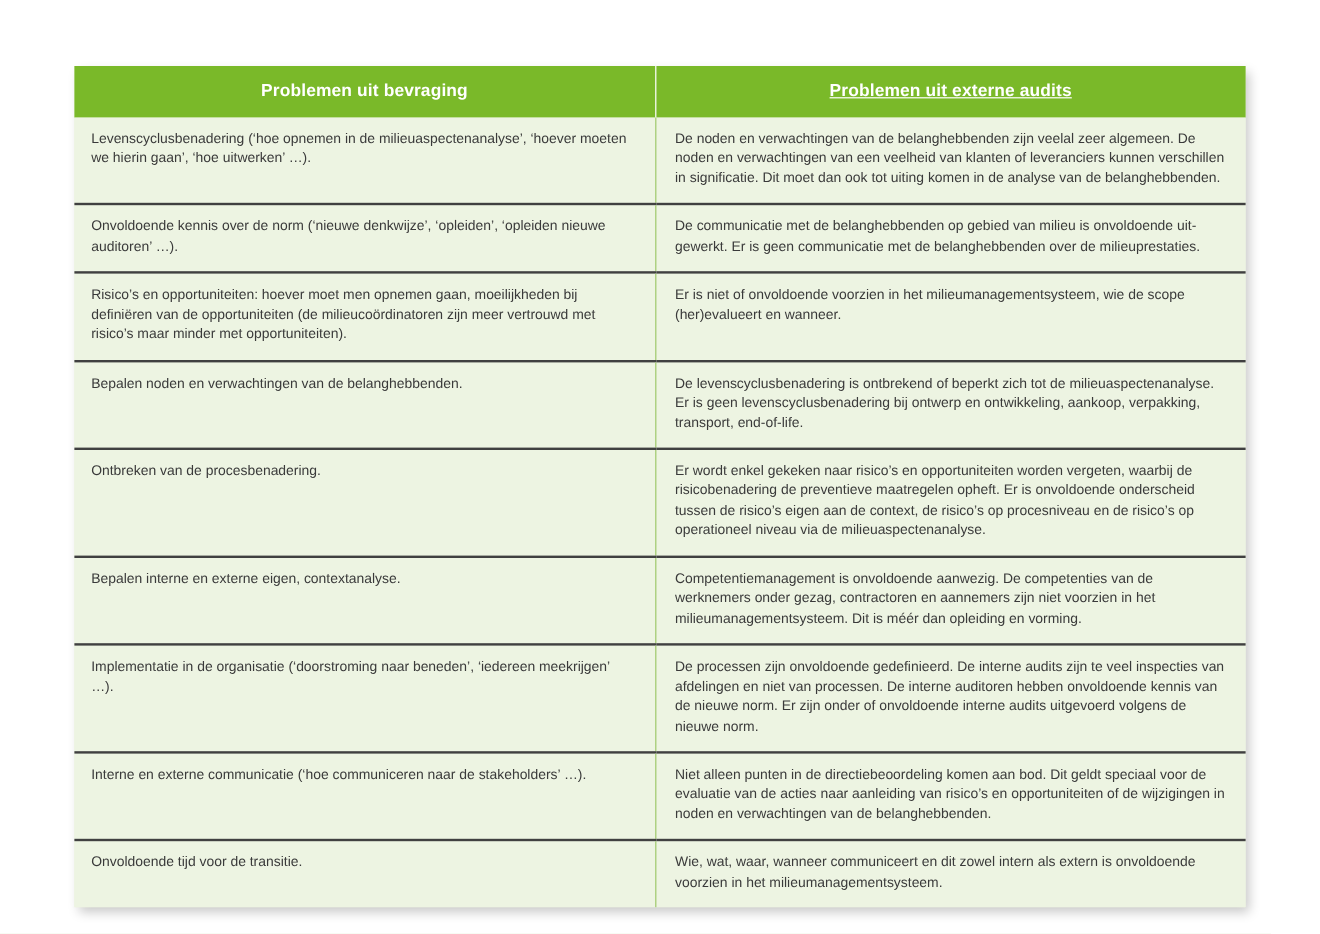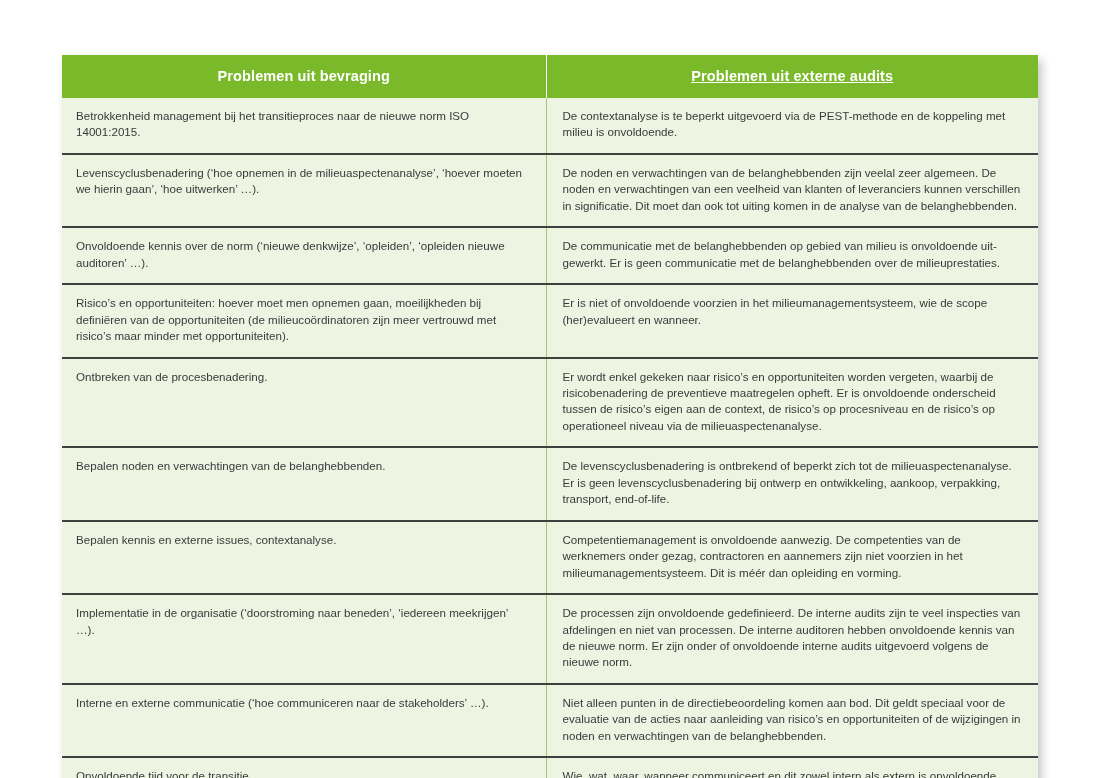--- a/index.html
+++ b/index.html
@@ -70,45 +70,41 @@
         <col class="col-right">
       </colgroup>
       <thead>
         <tr>
           <th>Problemen uit bevraging</th>
           <th>Problemen uit externe audits</th>
         </tr>
       </thead>
       <tbody>
         <tr>
-          <td class="cell-left">Betrokkenheid management bij het transitieproces naar de nieuwe norm ISO 14001:2015.</td>
-          <td class="cell-right">De contextanalyse is te beperkt uitgevoerd via de PEST-methode en de koppeling met milieu is onvoldoende.</td>
-        </tr>
-        <tr>
           <td class="cell-left">Levenscyclusbenadering (‘hoe opnemen in de milieuaspectenanalyse’, ‘hoever moeten we hierin gaan’, ‘hoe uitwerken’ …).</td>
           <td class="cell-right">De noden en verwachtingen van de belanghebbenden zijn veelal zeer algemeen. De noden en verwachtingen van een veelheid van klanten of leveranciers kunnen verschillen in significatie. Dit moet dan ook tot uiting komen in de analyse van de belanghebbenden.</td>
         </tr>
         <tr>
           <td class="cell-left">Onvoldoende kennis over de norm (‘nieuwe denkwijze’, ‘opleiden’, ‘opleiden nieuwe auditoren’ …).</td>
           <td class="cell-right">De communicatie met de belanghebbenden op gebied van milieu is onvoldoende uit-gewerkt. Er is geen communicatie met de belanghebbenden over de milieuprestaties.</td>
         </tr>
         <tr>
           <td class="cell-left">Risico’s en opportuniteiten: hoever moet men opnemen gaan, moeilijkheden bij definiëren van de opportuniteiten (de milieucoördinatoren zijn meer vertrouwd met risico’s maar minder met opportuniteiten).</td>
           <td class="cell-right">Er is niet of onvoldoende voorzien in het milieumanagementsysteem, wie de scope (her)evalueert en wanneer.</td>
         </tr>
         <tr>
+          <td class="cell-left">Bepalen noden en verwachtingen van de belanghebbenden.</td>
+          <td class="cell-right">De levenscyclusbenadering is ontbrekend of beperkt zich tot de milieuaspectenanalyse. Er is geen levenscyclusbenadering bij ontwerp en ontwikkeling, aankoop, verpakking, transport, end-of-life.</td>
+        </tr>
+        <tr>
           <td class="cell-left">Ontbreken van de procesbenadering.</td>
           <td class="cell-right">Er wordt enkel gekeken naar risico’s en opportuniteiten worden vergeten, waarbij de risicobenadering de preventieve maatregelen opheft. Er is onvoldoende onderscheid tussen de risico’s eigen aan de context, de risico’s op procesniveau en de risico’s op operationeel niveau via de milieuaspectenanalyse.</td>
         </tr>
         <tr>
-          <td class="cell-left">Bepalen noden en verwachtingen van de belanghebbenden.</td>
-          <td class="cell-right">De levenscyclusbenadering is ontbrekend of beperkt zich tot de milieuaspectenanalyse. Er is geen levenscyclusbenadering bij ontwerp en ontwikkeling, aankoop, verpakking, transport, end-of-life.</td>
-        </tr>
-        <tr>
-          <td class="cell-left">Bepalen kennis en externe issues, contextanalyse.</td>
+          <td class="cell-left">Bepalen interne en externe eigen, contextanalyse.</td>
           <td class="cell-right">Competentiemanagement is onvoldoende aanwezig. De competenties van de werknemers onder gezag, contractoren en aannemers zijn niet voorzien in het milieumanagementsysteem. Dit is méér dan opleiding en vorming.</td>
         </tr>
         <tr>
           <td class="cell-left">Implementatie in de organisatie (‘doorstroming naar beneden’, ‘iedereen meekrijgen’ …).</td>
           <td class="cell-right">De processen zijn onvoldoende gedefinieerd. De interne audits zijn te veel inspecties van afdelingen en niet van processen. De interne auditoren hebben onvoldoende kennis van de nieuwe norm. Er zijn onder of onvoldoende interne audits uitgevoerd volgens de nieuwe norm.</td>
         </tr>
         <tr>
           <td class="cell-left">Interne en externe communicatie (‘hoe communiceren naar de stakeholders’ …).</td>
           <td class="cell-right">Niet alleen punten in de directiebeoordeling komen aan bod. Dit geldt speciaal voor de evaluatie van de acties naar aanleiding van risico’s en opportuniteiten of de wijzigingen in noden en verwachtingen van de belanghebbenden.</td>
         </tr>

